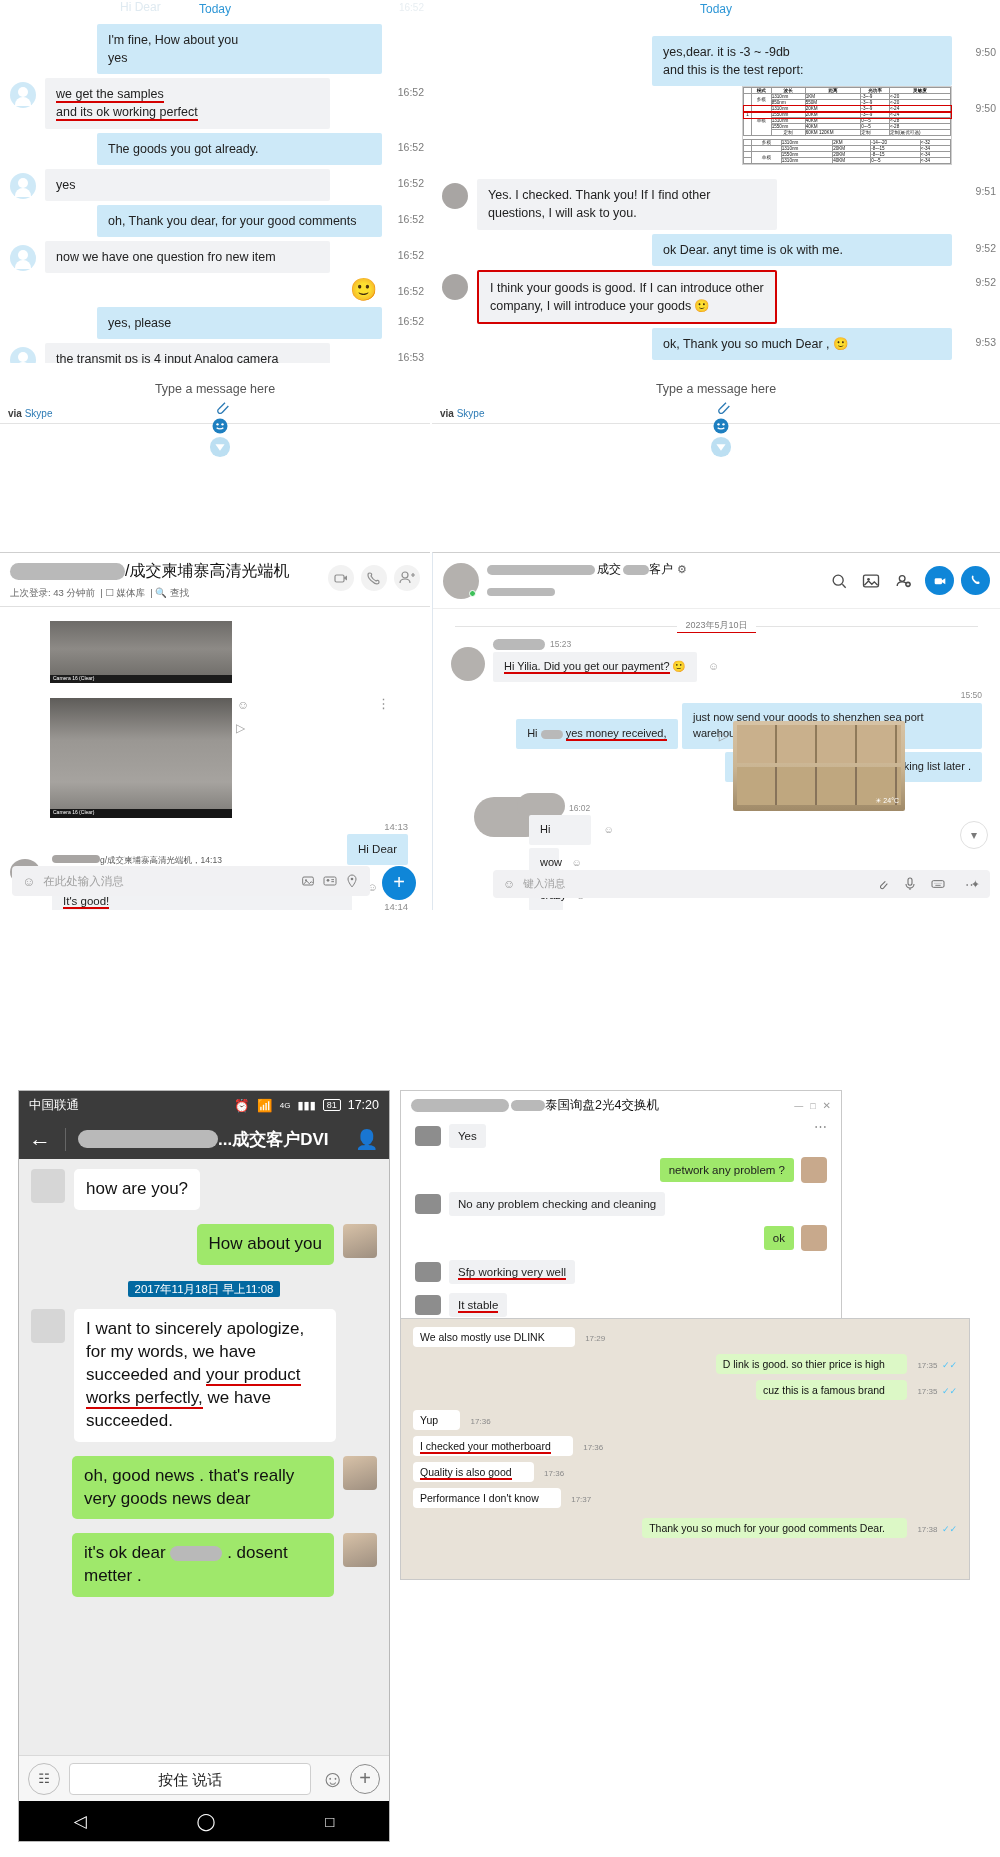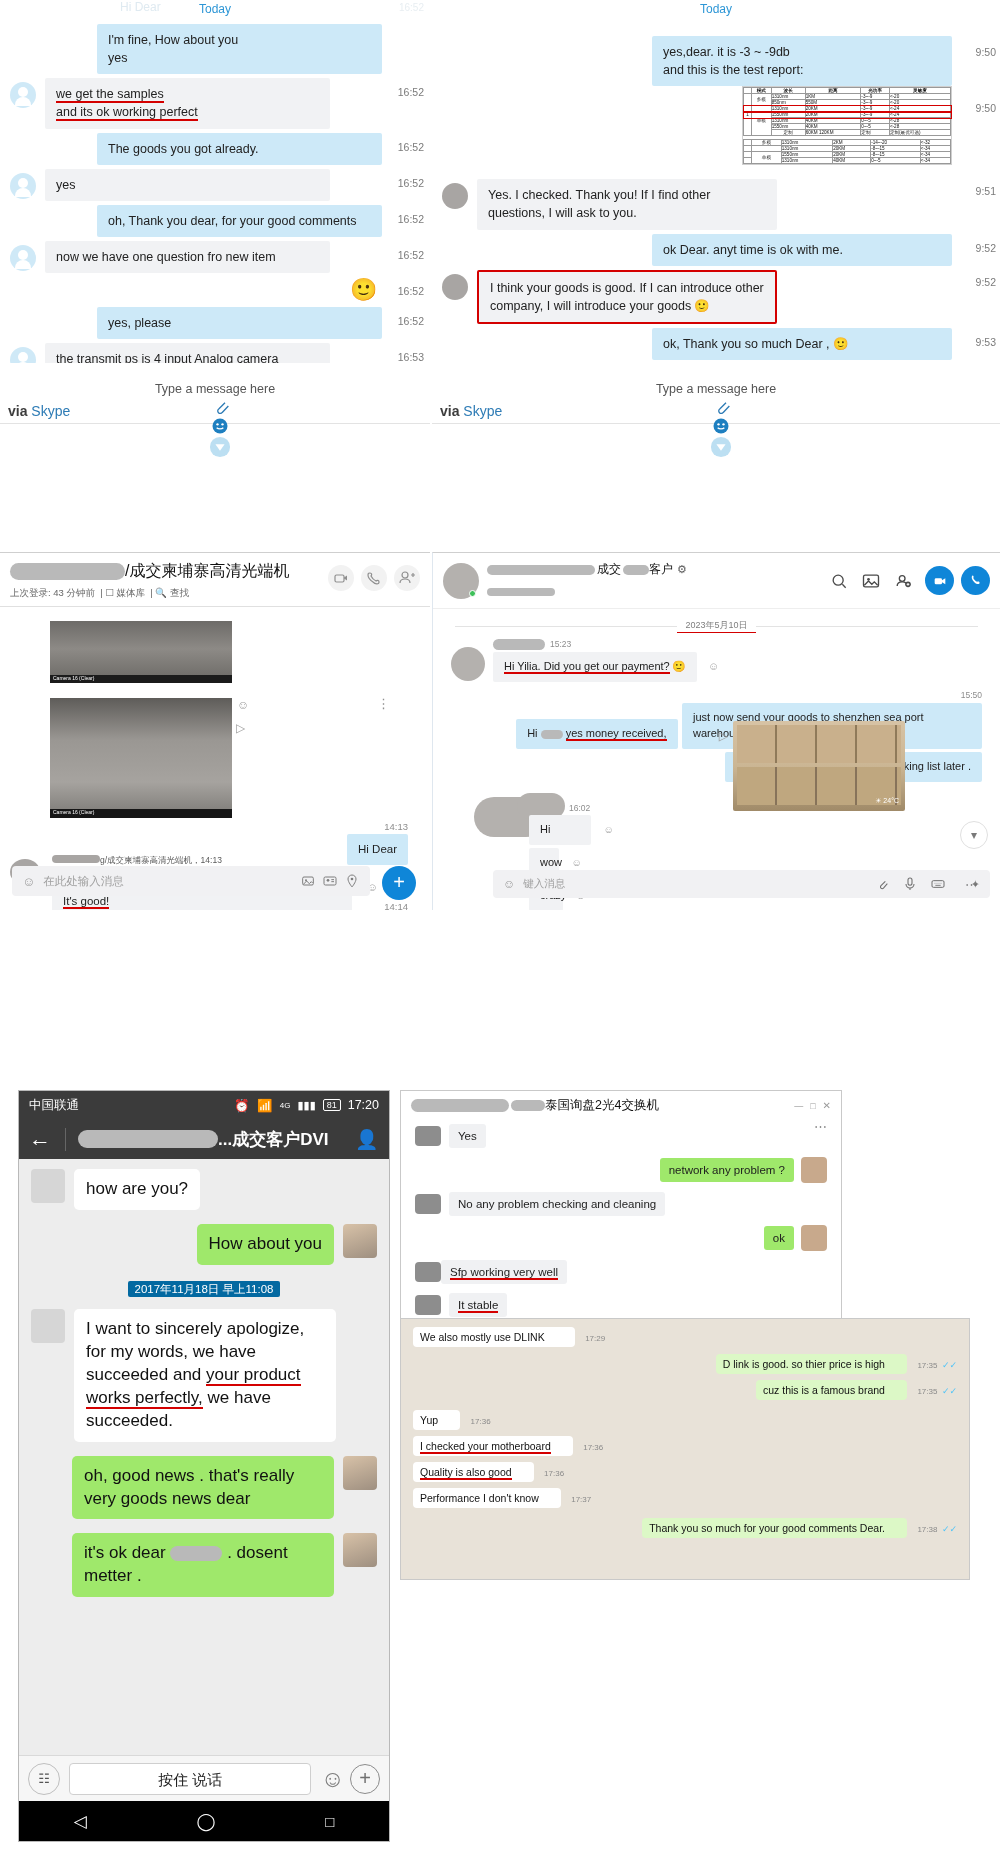--- a/index.html
+++ b/index.html
@@ -35,21 +35,21 @@
   .bub {
     display:inline-block; padding:7px 11px; font-size:12.5px; color:#222; line-height:1.45;
     max-width:300px; border-radius:2px;
   }
   .bub-in  { background:#f1f2f4; }
   .bub-out { background:#cde9f8; }
   .sk-time { position:absolute; right:6px; top:8px; font-size:10.5px; color:#7b7b7b; }
   .sk-in  { margin-left:45px; }
   .sk-out { text-align:right; padding-right:48px; }
   .sk-in-wrap { padding-right:48px; }
-  .sk-via { font-size:14px; color:#3d3d3d; padding:6px 8px 4px 8px; border-bottom:1px solid #e3e3e3;}
+  .sk-via { font-size:10px; color:#3d3d3d; padding:6px 8px 4px 8px; border-bottom:1px solid #e3e3e3;}
   .sk-via b{ font-weight:bold;}
   .sk-via span{ color:#2d7bb5; }
   .sk-input { display:flex; align-items:center; padding:12px 10px;flex-direction:column; }
   .sk-input .ph { flex:1; font-size:12.5px; color:#555; }
   .ic { width:20px; height:20px; margin-left:10px; display:inline-block; }
 
   
   .sd-head { border-bottom:1px solid #e0e0e0; padding:8px 10px 6px 10px; display:flex; align-items:flex-start;}
   .sd-title { font-size:16px; color:#111; font-weight:500; }
   .sd-sub { font-size:9.5px; color:#666; margin-top:5px; }
@@ -644,21 +644,21 @@
     <div style="display:flex;align-items:center;margin-bottom:9px;">
       <span class="br-ava"></span>
       <span class="br-in br-bub" style="margin-left:8px;">No any problem  checking and cleaning</span>
     </div>
     <div style="display:flex;align-items:center;justify-content:flex-end;margin-bottom:9px;">
       <span class="br-out br-bub">ok</span>
       <span class="br-ava-r" style="margin-left:7px;"></span>
     </div>
     <div style="display:flex;align-items:center;margin-bottom:9px;">
       <span class="br-ava"></span>
-      <span class="br-in br-bub" style="margin-left:0;"><span class="underline-red">Sfp working very well</span></span>
+      <span class="br-in br-bub" style="margin-left:8px;"><span class="underline-red">Sfp working very well</span></span>
     </div>
     <div style="display:flex;align-items:center;margin-bottom:9px;">
       <span class="br-ava"></span>
       <span class="br-in br-bub" style="margin-left:8px;"><span class="underline-red">It stable</span></span>
     </div>
 
   </div>
 </div>
 
 <div class="panel wa" style="left:400px;top:1318px;width:570px;height:262px;border:1px solid #c9c9c9;">

